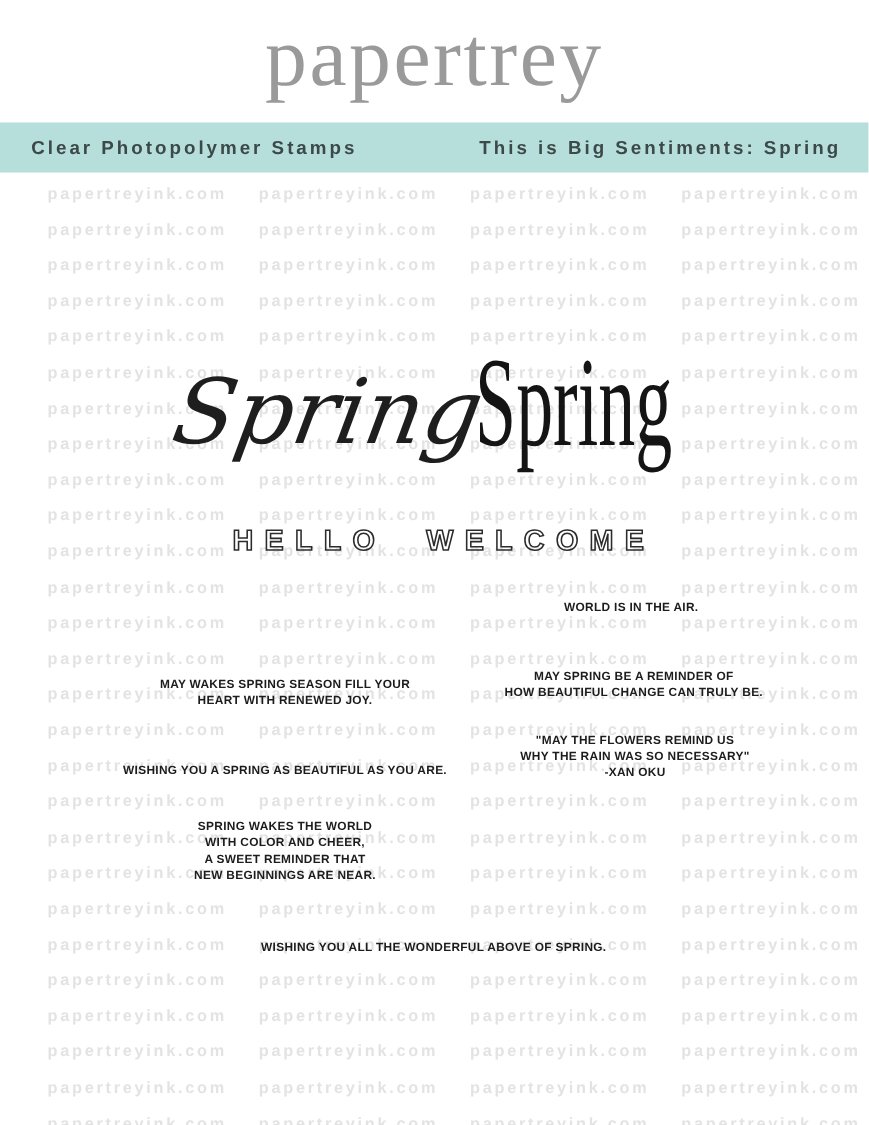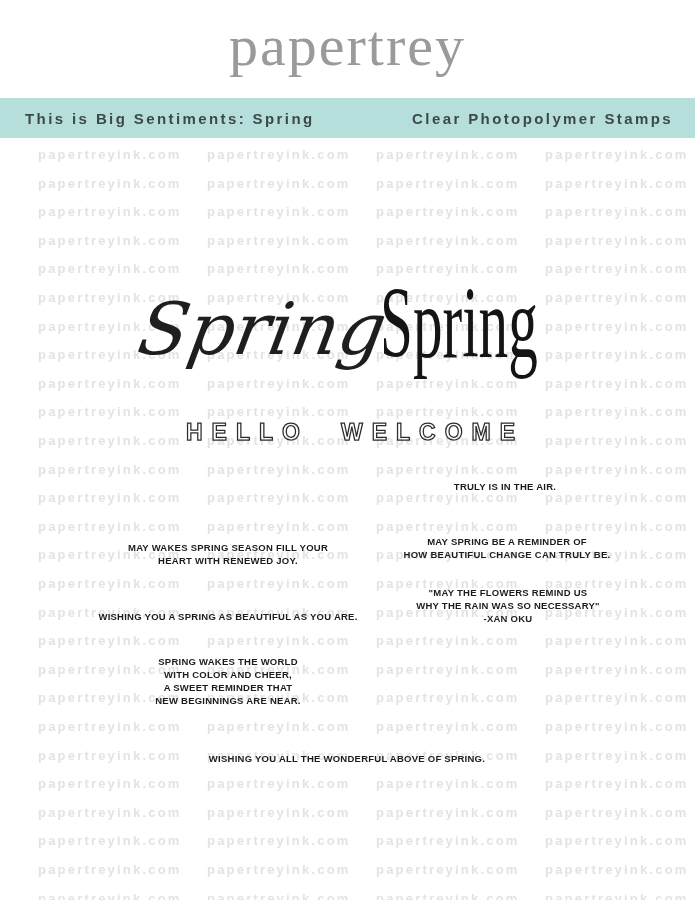--- a/index.html
+++ b/index.html
@@ -9,21 +9,21 @@
   }
 
   
   #logo {
     position:absolute; top:6px; left:0; width:695px; height:88px;
     display:flex; justify-content:center; align-items:baseline; gap:16px;
     z-index:2;
   }
   .logo-serif {
     font-family:"Liberation Serif", serif;
-    font-size:58px; color:var(--logo_gray,#9a9a9a); letter-spacing:2px;
+    font-size:67px; color:var(--logo_gray,#9a9a9a); letter-spacing:2px;
     line-height:80px;
   }
   .logo-script {
     position:relative;
     font-family:"DejaVu Serif", serif; font-style:italic;
     font-size:56px; color:var(--logo_gray,#9a9a9a); line-height:80px;
   }
   .logo-flower { position:absolute; left:4px; top:6px; }
 
   
@@ -92,22 +92,22 @@
 </head>
 <body>
 
 <div id="canvas">
 
   <div id="logo">
     <span class="logo-serif">papertrey</span>
   </div>
 
   <div id="banner">
+    <span class="banner-text">Clear Photopolymer Stamps</span>
     <span class="banner-text">This is Big Sentiments: Spring</span>
-    <span class="banner-text">Clear Photopolymer Stamps</span>
   </div>
 
   <div id="watermark-layer">
       <span class="wm" style="left: 18px; top: 0px;">papertreyink.com</span>
       <span class="wm" style="left: 187px; top: 0px;">papertreyink.com</span>
       <span class="wm" style="left: 356px; top: 0px;">papertreyink.com</span>
       <span class="wm" style="left: 525px; top: 0px;">papertreyink.com</span>
       <span class="wm" style="left: 18px; top: 28.6px;">papertreyink.com</span>
       <span class="wm" style="left: 187px; top: 28.6px;">papertreyink.com</span>
       <span class="wm" style="left: 356px; top: 28.6px;">papertreyink.com</span>
@@ -221,21 +221,21 @@
   <div class="stamp outline-stamp" id="welcome-stamp">WELCOME</div>
 
   <div class="stamp stamp-text" id="sent-l2">MAY WAKES SPRING SEASON FILL YOUR
 HEART WITH RENEWED JOY.</div>
   <div class="stamp stamp-text" id="sent-l4">SPRING WAKES THE WORLD
 WITH COLOR AND CHEER,
 A SWEET REMINDER THAT
 NEW BEGINNINGS ARE NEAR.</div>
   <div class="stamp stamp-text" id="sent-l3">WISHING YOU A SPRING AS BEAUTIFUL AS YOU ARE.</div>
 
-  <div class="stamp stamp-text" id="sent-r1">TRULY IS IN THE AIR.</div>
+  <div class="stamp stamp-text" id="sent-r1">WORLD IS IN THE AIR.</div>
   <div class="stamp stamp-text" id="sent-r2">MAY SPRING BE A REMINDER OF
 HOW BEAUTIFUL CHANGE CAN TRULY BE.</div>
   <div class="stamp stamp-text" id="sent-r3">"MAY THE FLOWERS REMIND US
 WHY THE RAIN WAS SO NECESSARY"
 -XAN OKU</div>
 
   <div class="stamp stamp-text" id="sent-bottom">WISHING YOU ALL THE WONDERFUL ABOVE OF SPRING.</div>
 
 </div>
 

